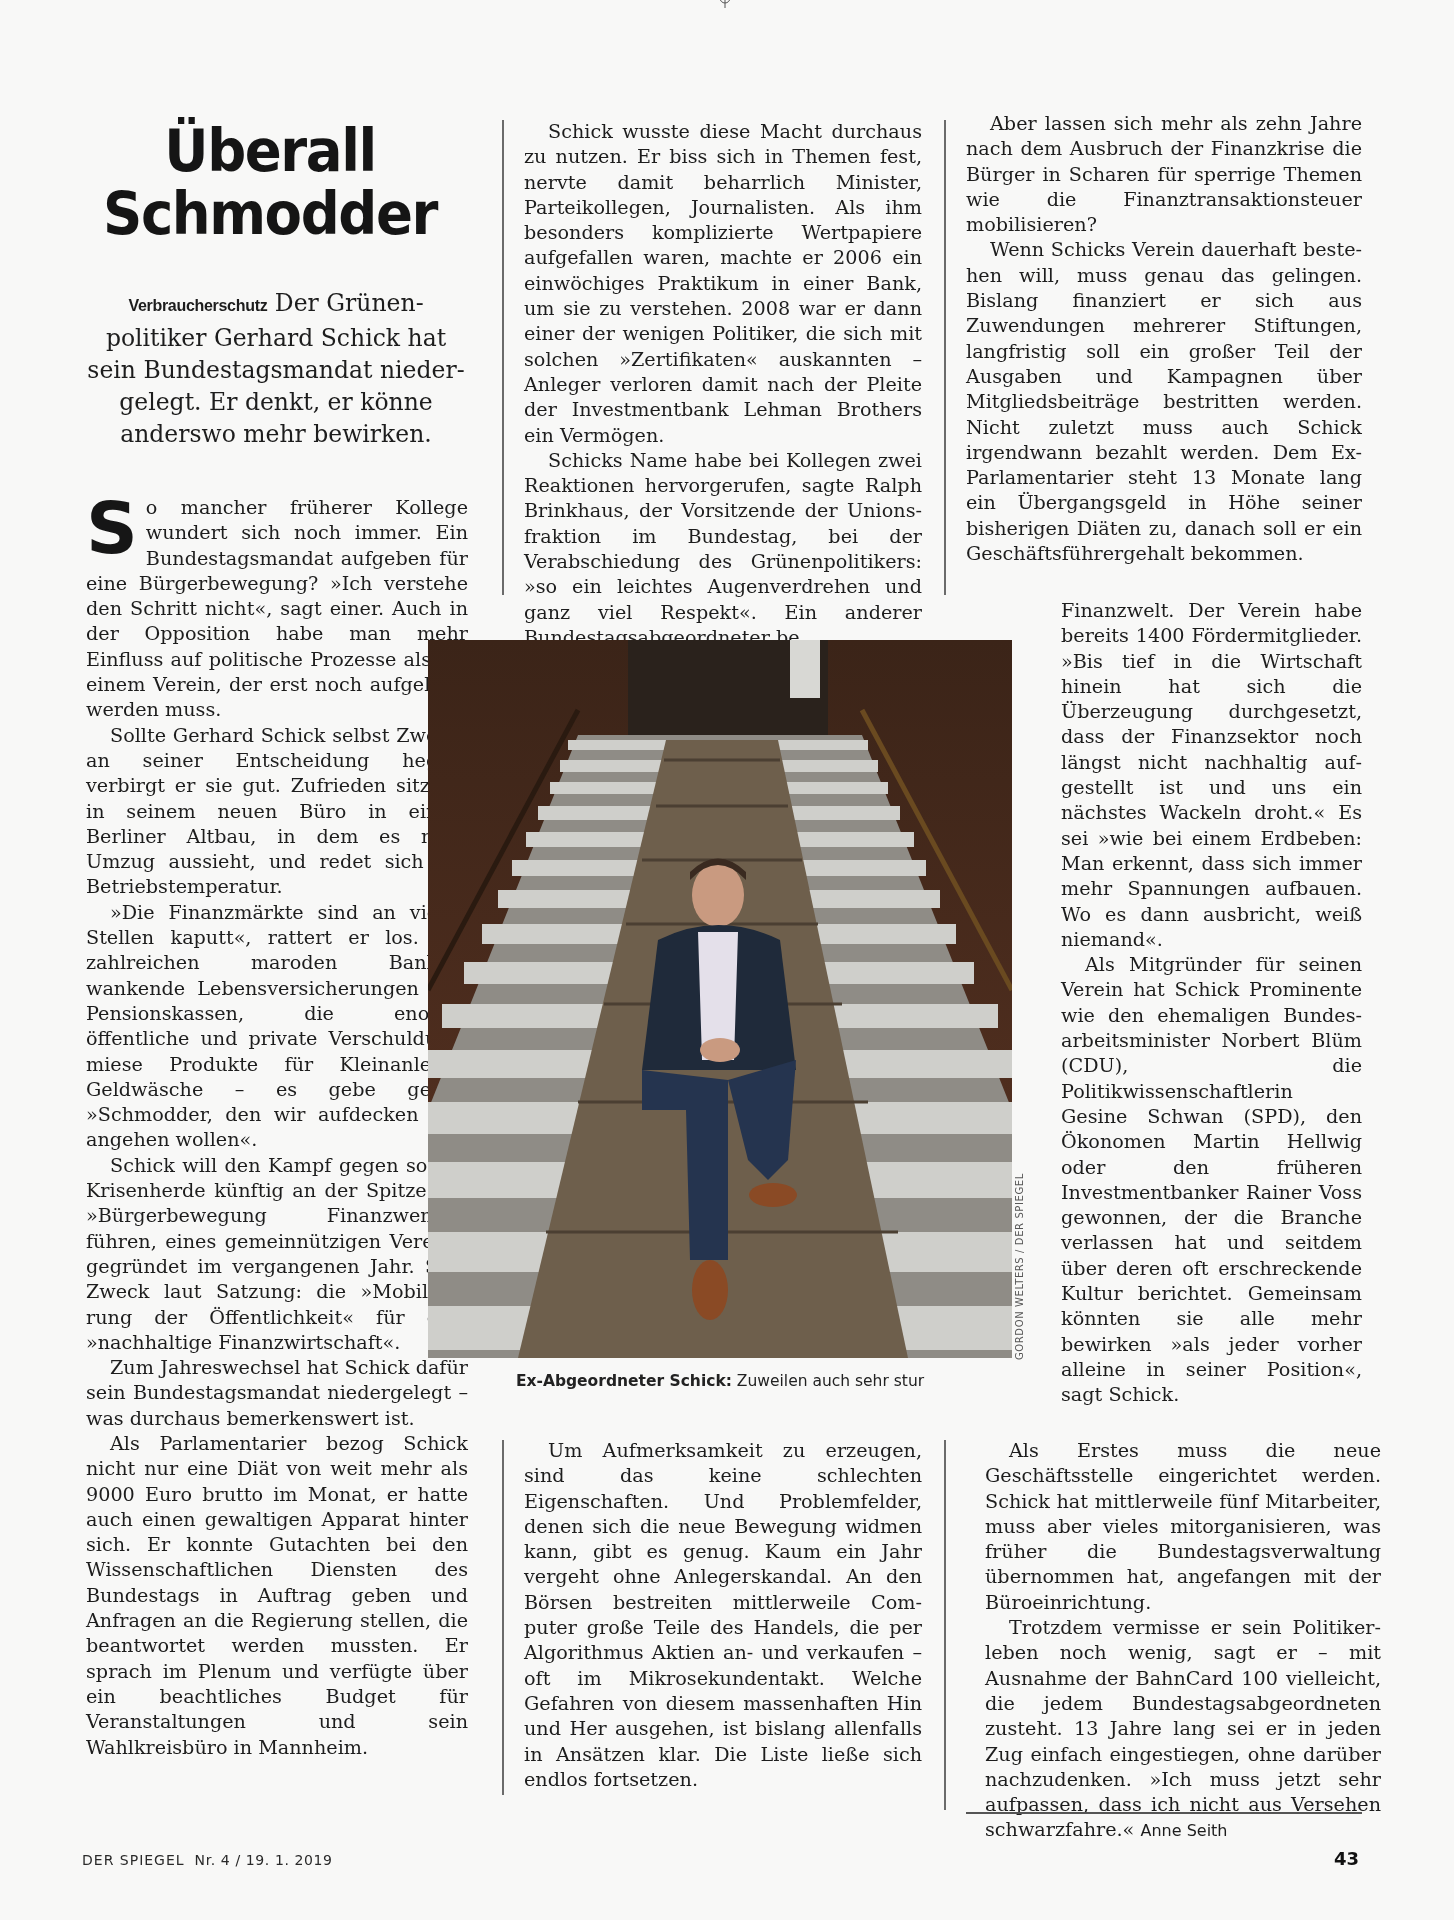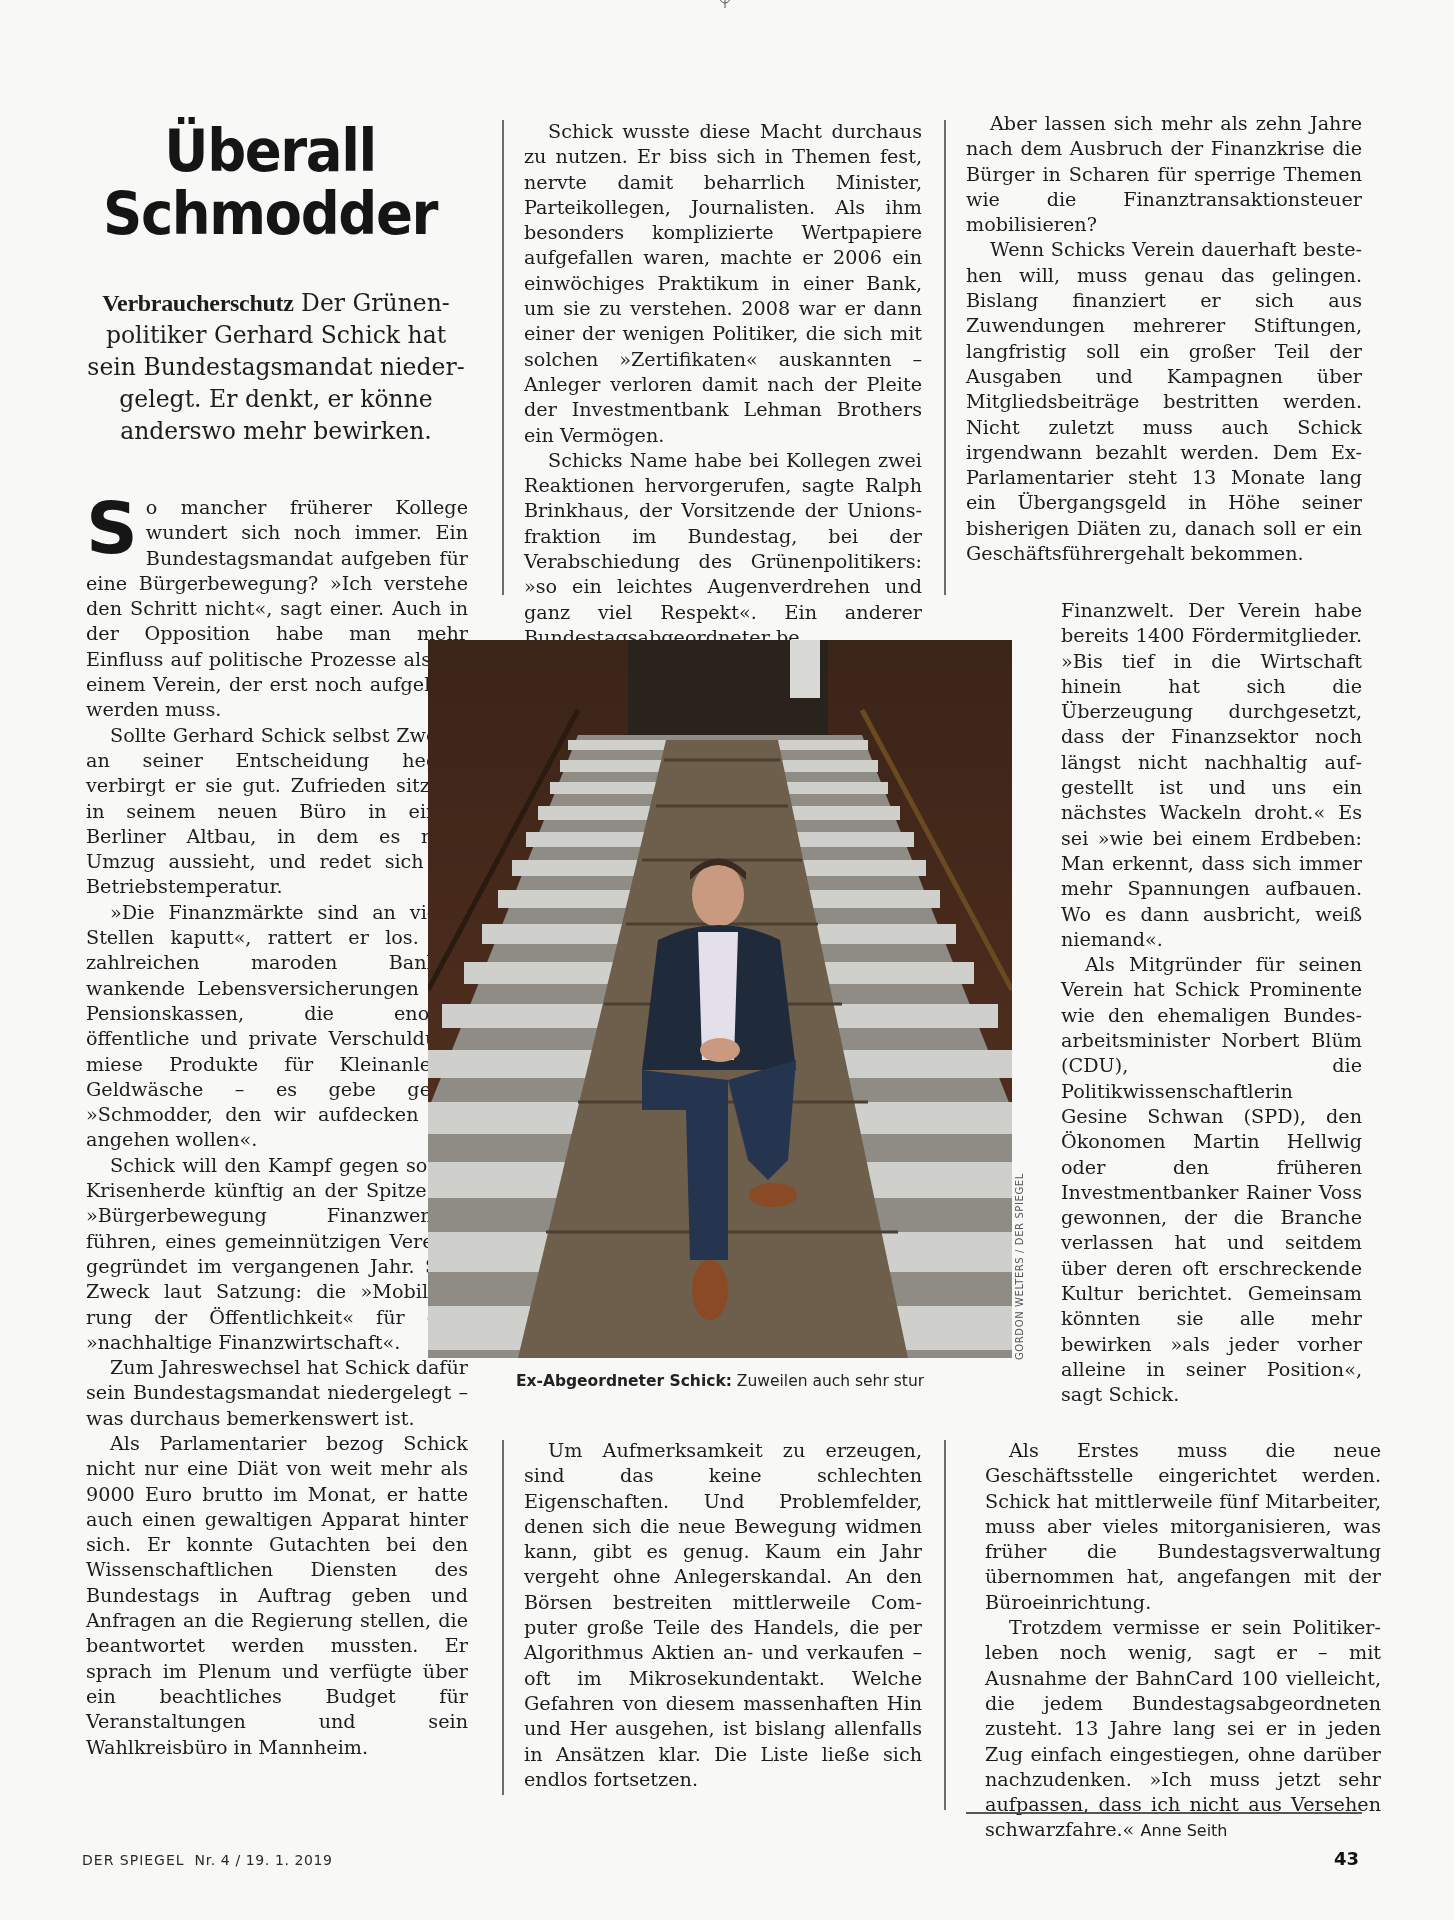--- a/index.html
+++ b/index.html
@@ -17,21 +17,21 @@
   .rule-v { position:absolute; width:1.5px; background:#6b6b6b; }
   .headline {
     position:absolute; left:80px; top:120px; width:380px; text-align:center;
     font-family: "DejaVu Sans", sans-serif; font-weight:bold; font-size:58px; line-height:63px;
     letter-spacing:-1.5px; color:#151515; transform:scaleX(0.94);
   }
   .teaser {
     position:absolute; left:86px; top:287px; width:380px; text-align:center;
     font-size:23.5px; line-height:32px; color:#1d1d1d;
   }
-  .teaser .kicker { font-family:Liberation Serif, serif; font-weight:bold; font-size:24px; letter-spacing:-0.3px; }
+  .teaser .kicker { font-family:Liberation Sans, sans-serif; font-weight:bold; font-size:16px; letter-spacing:-0.3px; }
   .dropcap {
     float:left; font-family:"DejaVu Sans", sans-serif; font-weight:bold;
     font-size:72px; line-height:62px; height:64px; margin:2px 8px 0 0; color:#161616;
   }
   .photo {
     position:absolute; left:428px; top:640px; width:584px; height:718px; overflow:hidden;
     background:#2c2520;
   }
   .credit {
     position:absolute; left:1014px; top:1170px; width:190px; height:14px;

